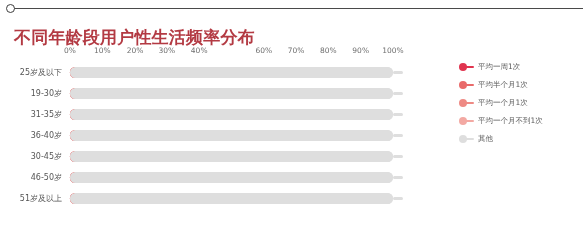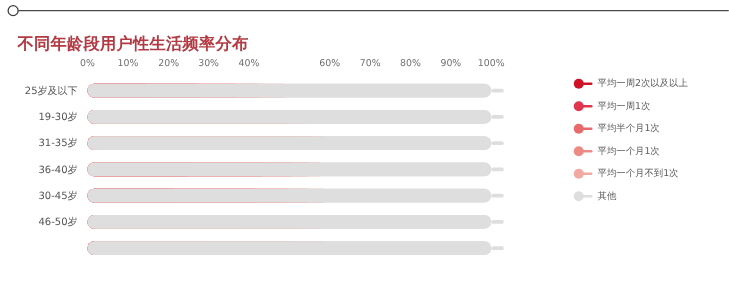--- a/index.html
+++ b/index.html
@@ -41,21 +41,21 @@
     border-radius: 50%;
     background: #ffffff;
     box-sizing: border-box;
   }
 
   
   .chart-title {
     position: absolute;
     left: 14px;
     top: 26px;
-    font-size: 13px;
+    font-size: 17px;
     font-weight: bold;
     color: #b33a43;
     letter-spacing: 0.2px;
     white-space: nowrap;
   }
 
   
   .plot {
     position: absolute;
     left: 0;
@@ -280,44 +280,38 @@
           <div class="track-tail"></div>
           <div class="seg" style="left: 0px; width: 323px; background: rgb(222, 222, 222); z-index: 6;"></div>
           <div class="seg" style="left: 0px; width: 190.57px; background: rgb(243, 169, 163); z-index: 5;"></div>
           <div class="seg" style="left: 0px; width: 174.42px; background: rgb(238, 138, 132); z-index: 4;"></div>
           <div class="seg" style="left: 0px; width: 155.04px; background: rgb(233, 106, 106); z-index: 3;"></div>
           <div class="seg" style="left: 0px; width: 122.74px; background: rgb(224, 52, 79); z-index: 2;"></div>
           <div class="seg" style="left: 0px; width: 58.14px; background: rgb(207, 18, 37); z-index: 1;"></div>
         </div>
       </div>
       <div class="row">
+        <div class="row-label">51岁及以上</div>
         <div class="bar-area">
           <div class="track"></div>
           <div class="track-tail"></div>
           <div class="seg" style="left: 0px; width: 323px; background: rgb(222, 222, 222); z-index: 6;"></div>
           <div class="seg" style="left: 0px; width: 193.8px; background: rgb(243, 169, 163); z-index: 5;"></div>
           <div class="seg" style="left: 0px; width: 167.96px; background: rgb(238, 138, 132); z-index: 4;"></div>
           <div class="seg" style="left: 0px; width: 138.89px; background: rgb(233, 106, 106); z-index: 3;"></div>
           <div class="seg" style="left: 0px; width: 96.9px; background: rgb(224, 52, 79); z-index: 2;"></div>
           <div class="seg" style="left: 0px; width: 38.76px; background: rgb(207, 18, 37); z-index: 1;"></div>
         </div>
       </div>
     </div>
 </div>
 
 <div class="legend" id="legend">
     <div class="legend-item">
       <div class="legend-marker">
-        <div class="legend-dot" style="background: rgb(207, 18, 37);"></div>
-        <div class="legend-tail" style="background: rgb(207, 18, 37);"></div>
-      </div>
-      <div class="legend-label">平均一周2次以及以上</div>
-    </div>
-    <div class="legend-item">
-      <div class="legend-marker">
         <div class="legend-dot" style="background: rgb(224, 52, 79);"></div>
         <div class="legend-tail" style="background: rgb(224, 52, 79);"></div>
       </div>
       <div class="legend-label">平均一周1次</div>
     </div>
     <div class="legend-item">
       <div class="legend-marker">
         <div class="legend-dot" style="background: rgb(233, 106, 106);"></div>
         <div class="legend-tail" style="background: rgb(233, 106, 106);"></div>
       </div>

